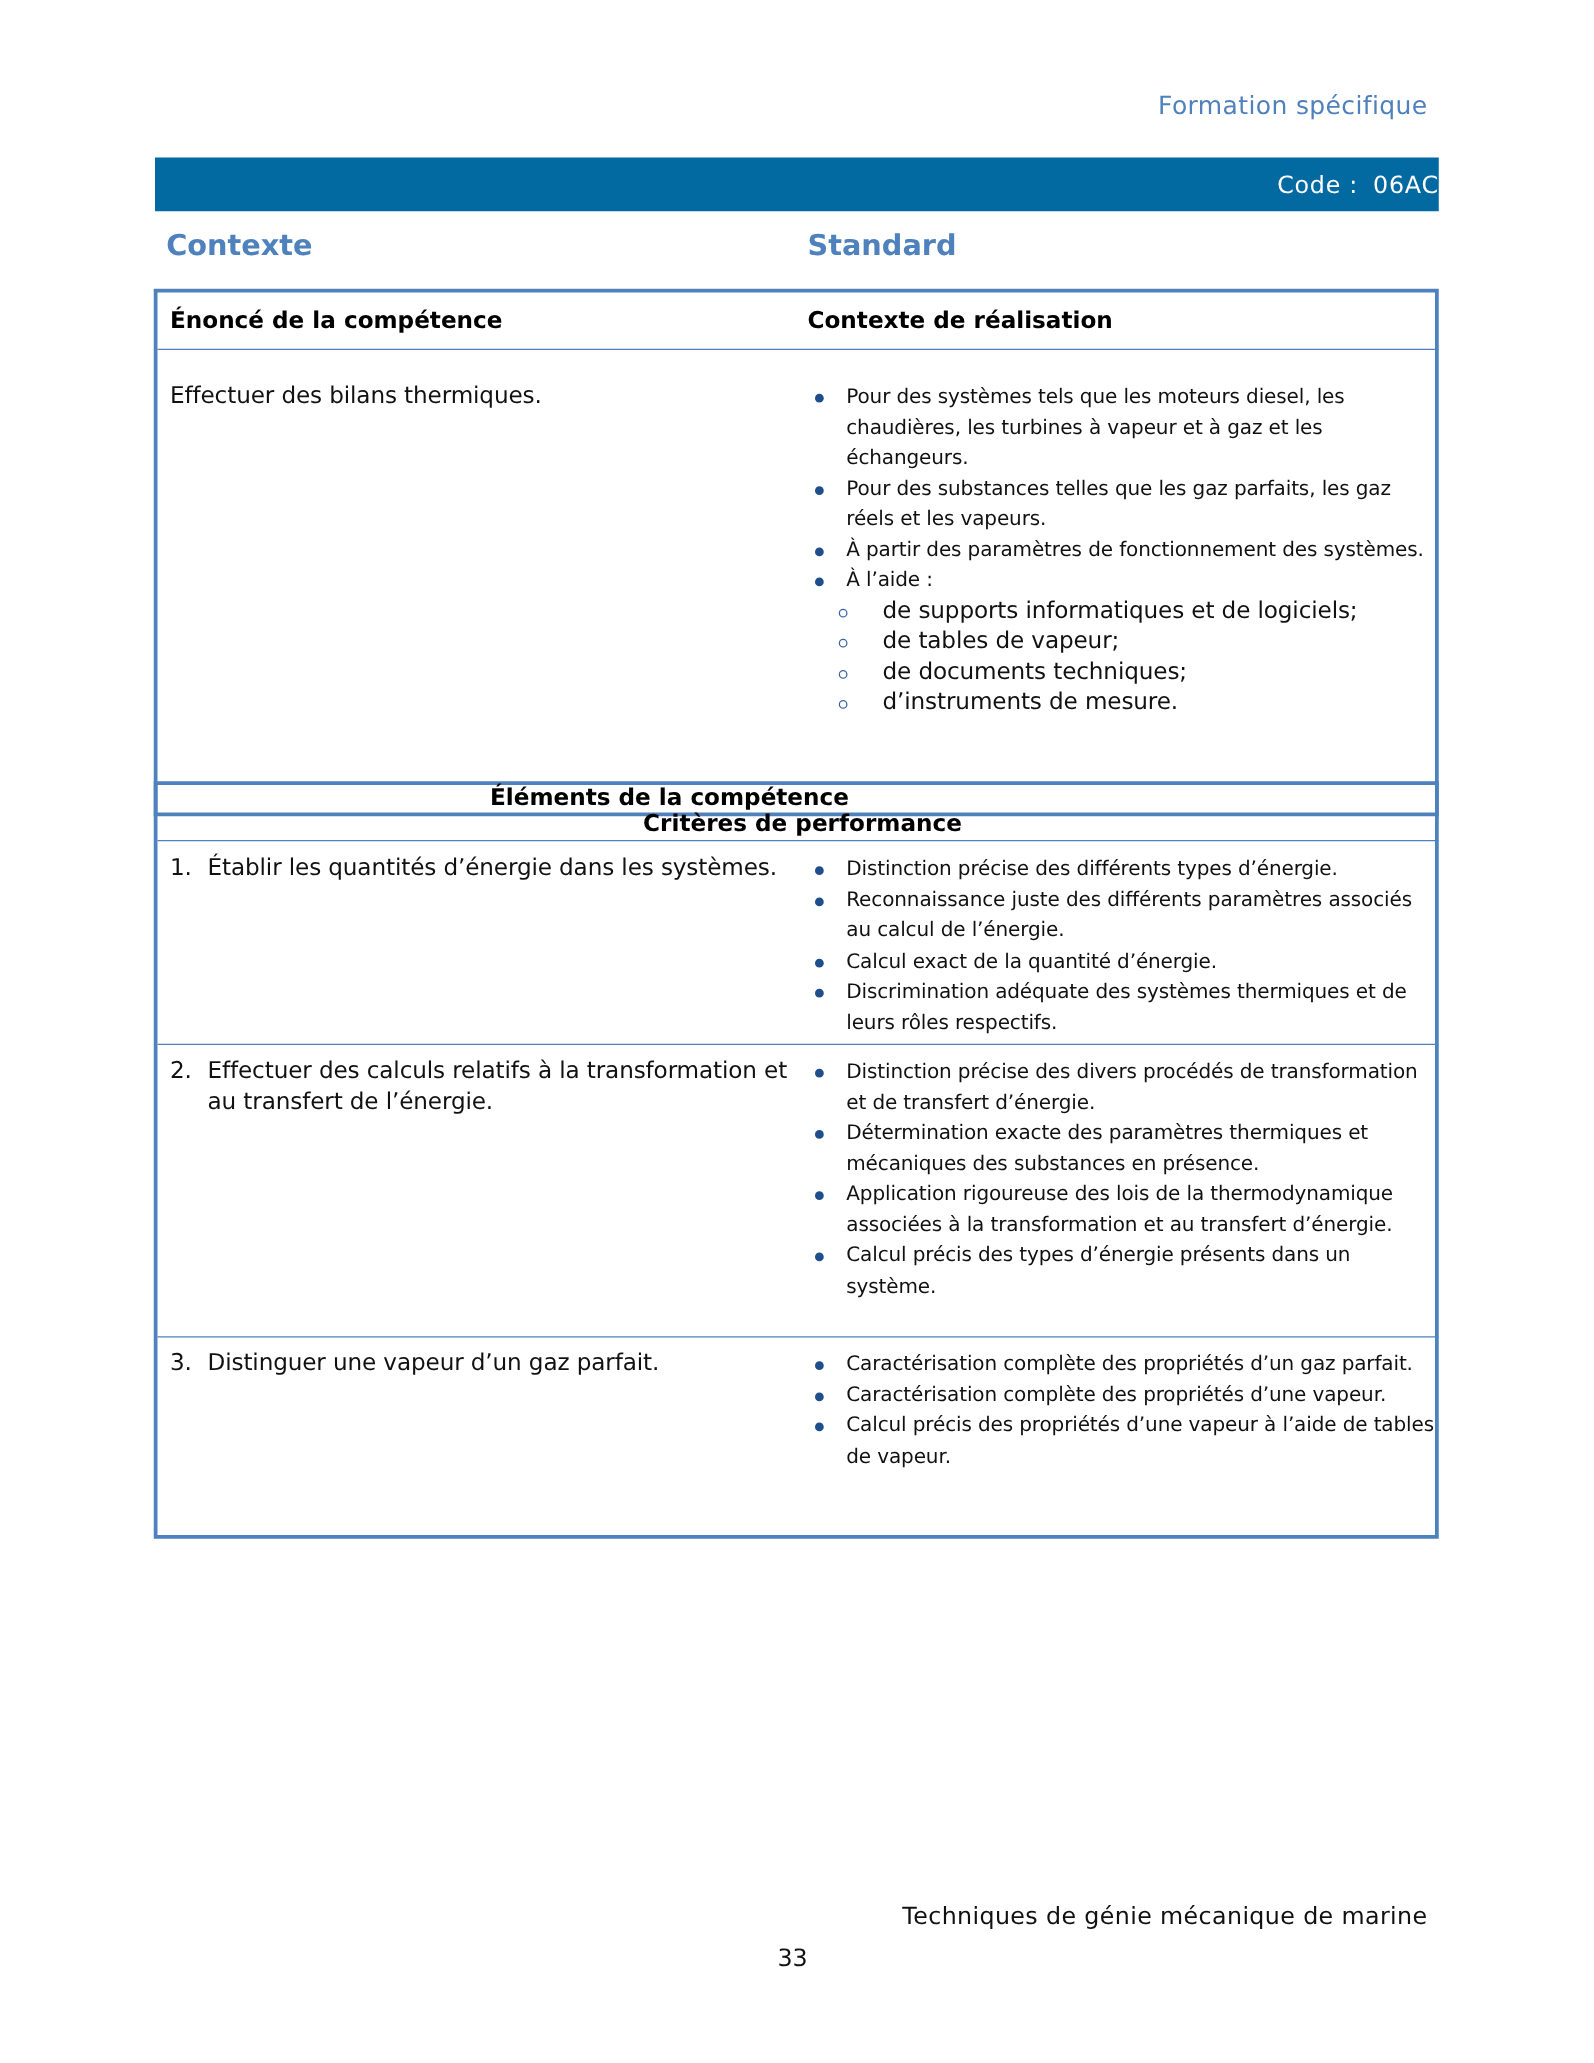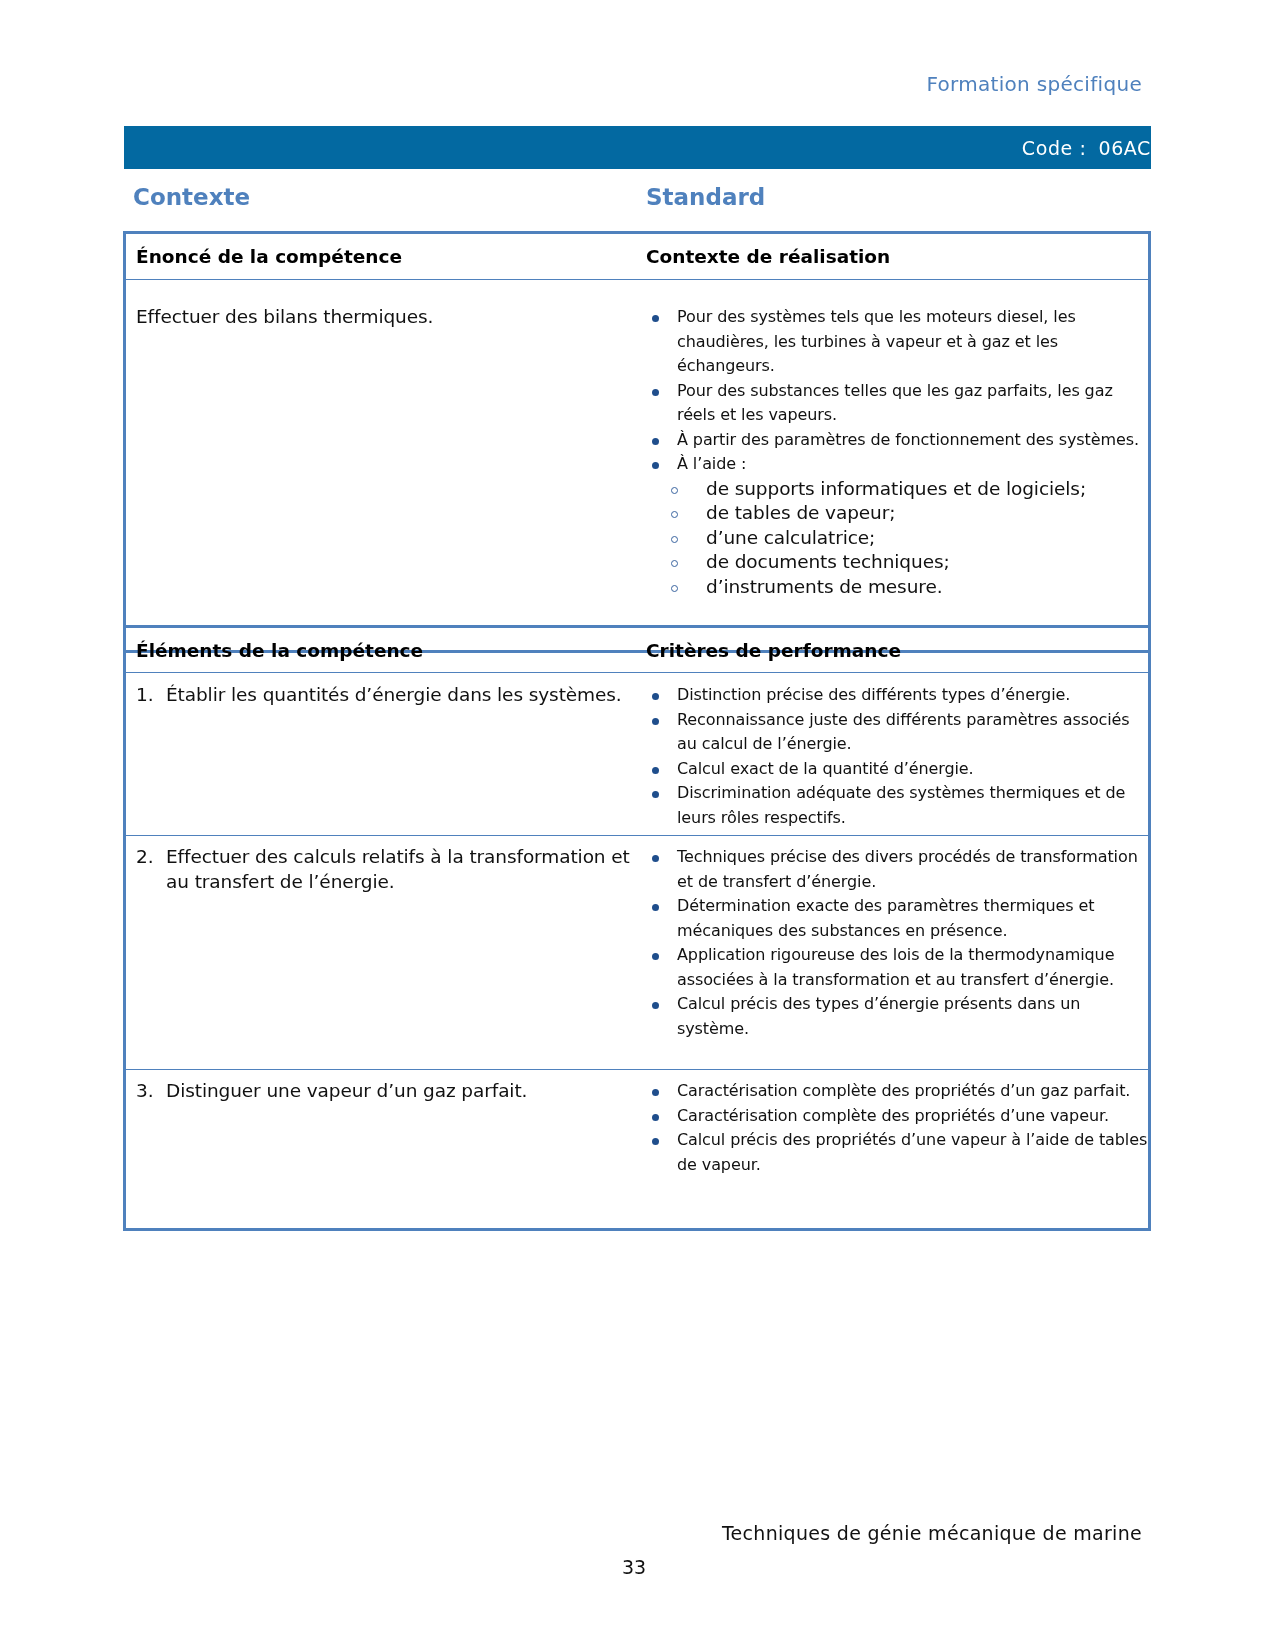--- a/index.html
+++ b/index.html
@@ -63,30 +63,29 @@
     <div class="cell-r txt">
       <ul class="blt">
         <li>Pour des systèmes tels que les moteurs diesel, les chaudières, les turbines à vapeur et à gaz et les échangeurs.</li>
         <li>Pour des substances telles que les gaz parfaits, les gaz réels et les vapeurs.</li>
         <li>À partir des paramètres de fonctionnement des systèmes.</li>
         <li>À l’aide :</li>
       </ul>
       <ul class="sub">
         <li>de supports informatiques et de logiciels;</li>
         <li>de tables de vapeur;</li>
-        <li>d’une calculatrice;</li>
         <li>de documents techniques;</li>
         <li>d’instruments de mesure.</li>
       </ul>
     </div>
   </div>
 </div>
 
 <div class="tbl" style="top:625px; height:606px;">
-  <div class="row first hdr" style="height:44px;">
+  <div class="row first hdr" style="height:44px;flex-direction:column;">
     <div class="cell-l">Éléments de la compétence</div>
     <div class="cell-r">Critères de performance</div>
   </div>
 
   <div class="row" style="height:163px; padding-top:10px;">
     <div class="cell-l txt">
       <ol class="num">
         <li><span class="n">1.</span><span>Établir les quantités d’énergie dans les systèmes.</span></li>
       </ol>
     </div>
@@ -101,21 +100,21 @@
   </div>
 
   <div class="row" style="height:234px; padding-top:9px;">
     <div class="cell-l txt">
       <ol class="num">
         <li><span class="n">2.</span><span>Effectuer des calculs relatifs à la transformation et au transfert de l’énergie.</span></li>
       </ol>
     </div>
     <div class="cell-r txt">
       <ul class="blt">
-        <li>Techniques précise des divers procédés de transformation et de transfert d’énergie.</li>
+        <li>Distinction précise des divers procédés de transformation et de transfert d’énergie.</li>
         <li>Détermination exacte des paramètres thermiques et mécaniques des substances en présence.</li>
         <li>Application rigoureuse des lois de la thermodynamique associées à la transformation et au transfert d’énergie.</li>
         <li>Calcul précis des types d’énergie présents dans un système.</li>
       </ul>
     </div>
   </div>
 
   <div class="row" style="padding-top:9px;">
     <div class="cell-l txt">
       <ol class="num">

